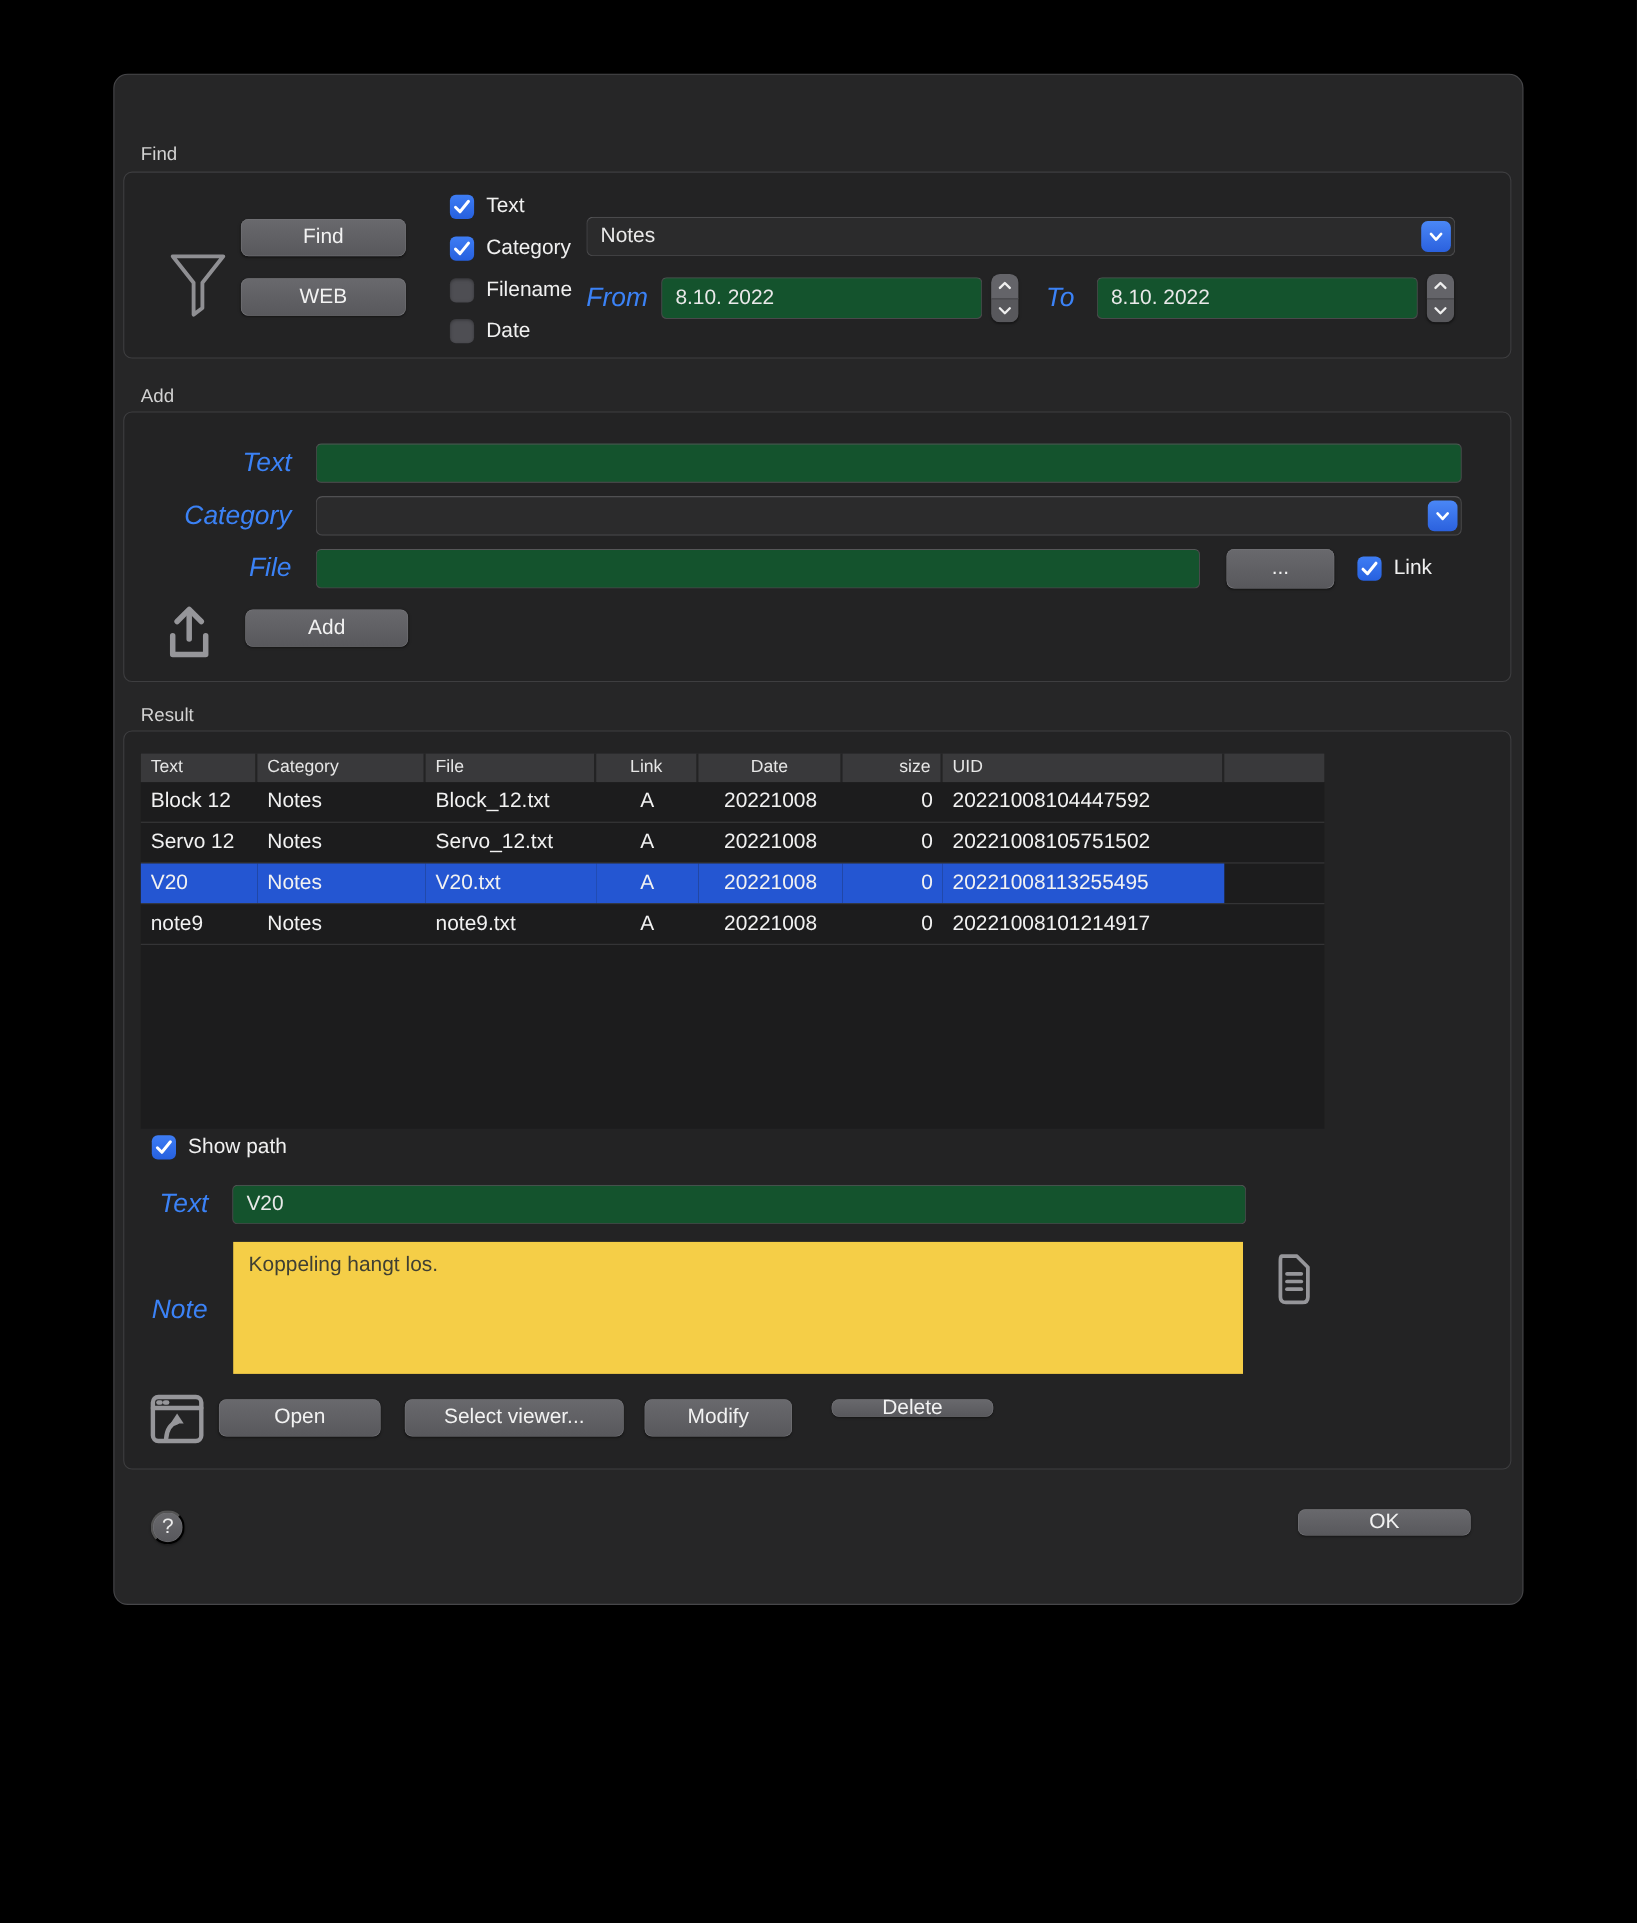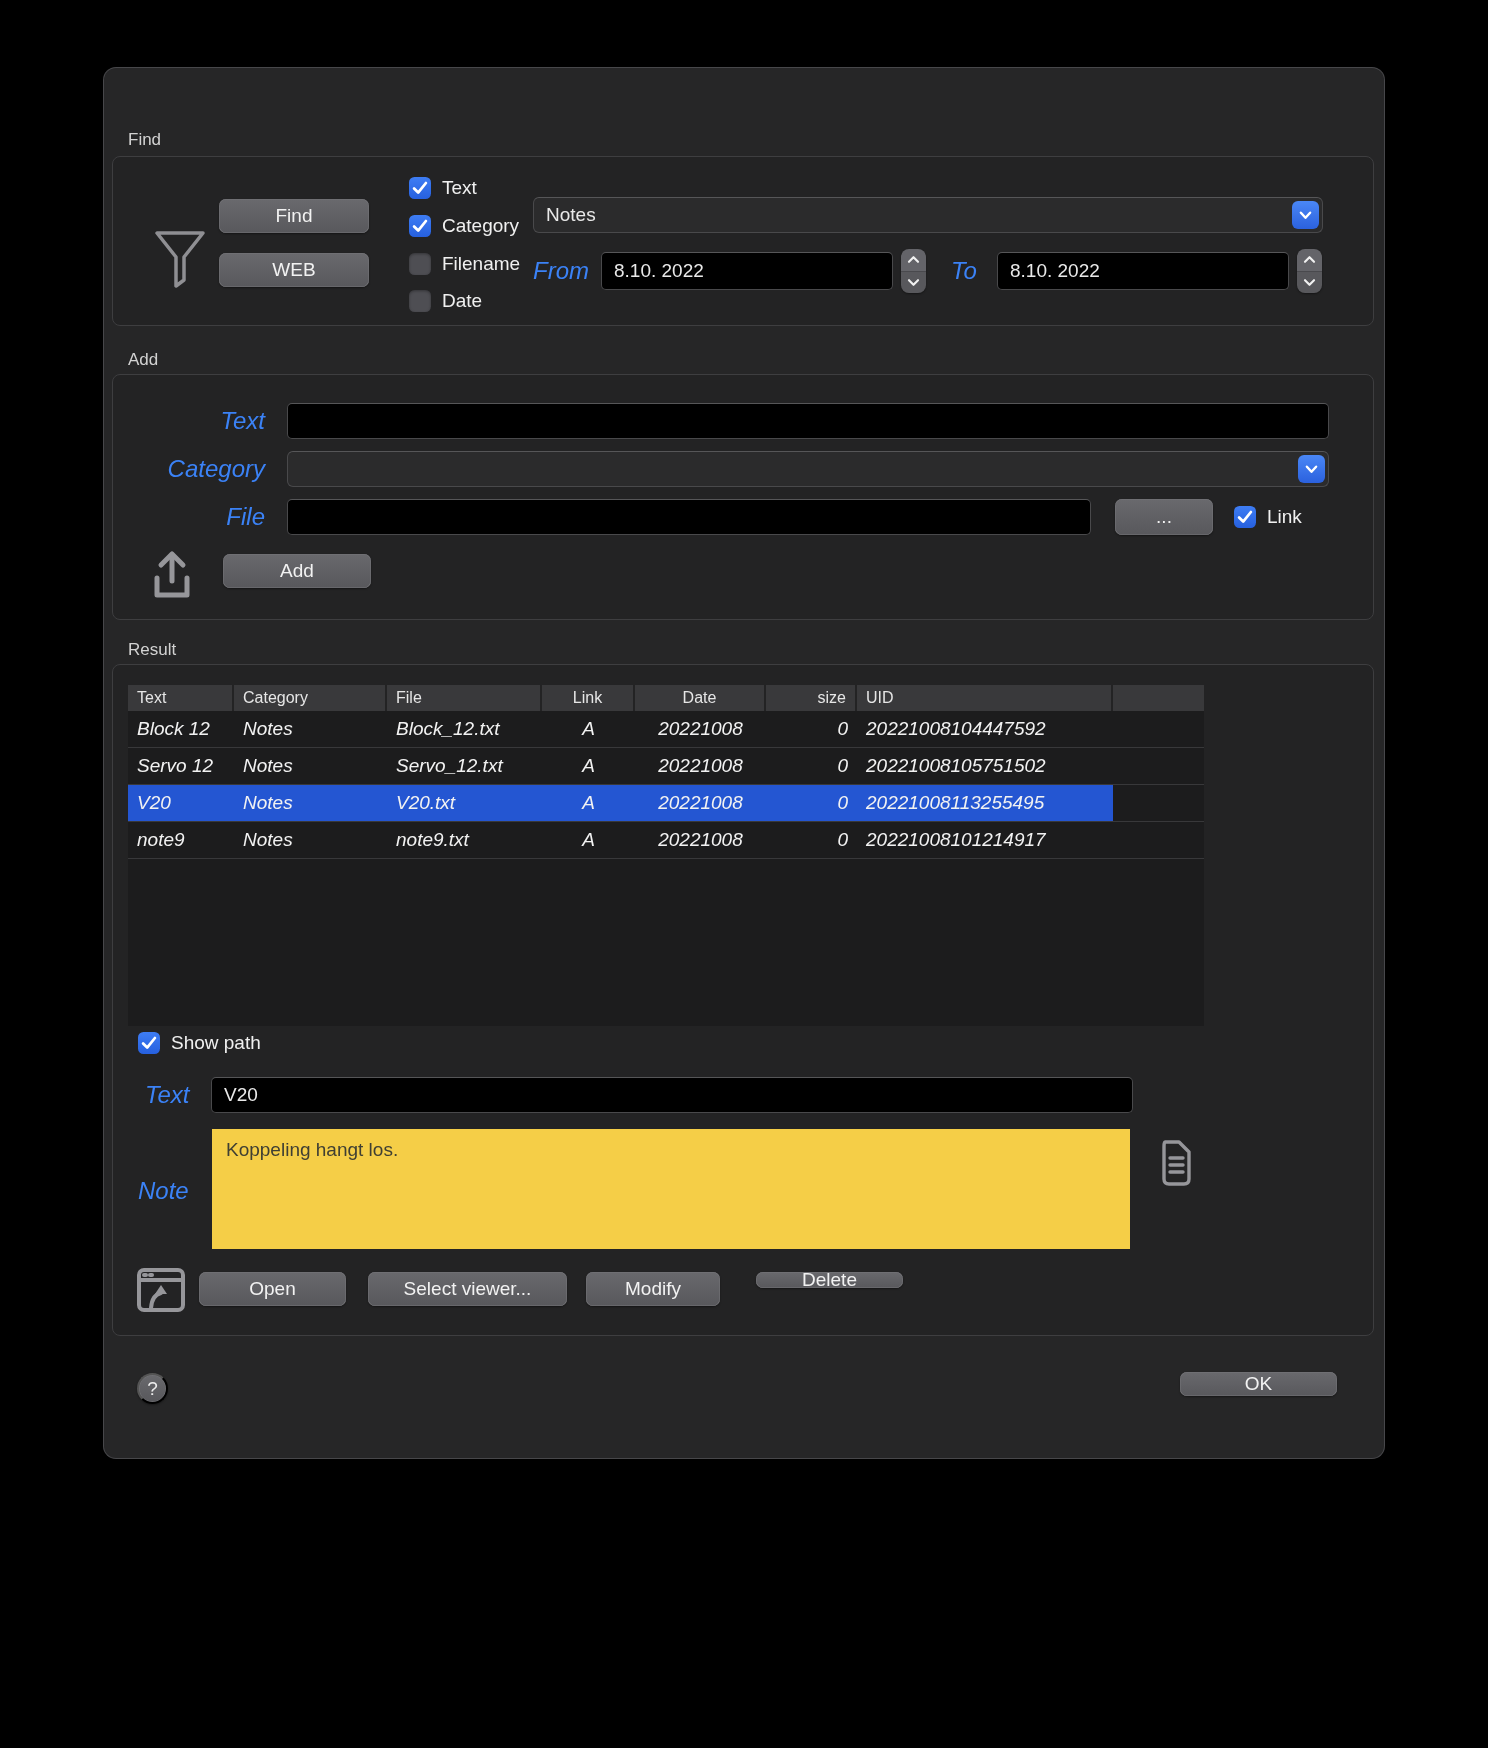--- a/index.html
+++ b/index.html
@@ -28,21 +28,21 @@
     position:absolute;left:8px;width:1262px;
     background:#232324;border:1px solid #3e3e40;border-radius:8px;box-sizing:border-box;
   }
   .btn{
     display:flex;align-items:center;justify-content:center;box-sizing:border-box;
     background:linear-gradient(#69696d,#58585c);border:none;border-radius:7px;
     color:#f2f2f2;font-size:19px;box-shadow:0 1px 2px rgba(0,0,0,.4), inset 0 0 0 .5px #77777b;
     cursor:default;
   }
   .field{
-    box-sizing:border-box;background:#000000;border:1px solid #49494b;border-top-color:#565658;
+    box-sizing:border-box;background:#14532d;border:1px solid #49494b;border-top-color:#565658;
     border-radius:5px;color:#e9e9e9;font-size:19px;padding:0 12px;outline:none;
     font-family:"Liberation Sans",sans-serif;
   }
   .combo{
     position:absolute;box-sizing:border-box;background:#2b2b2c;border:1px solid #49494b;
     border-top-color:#565658;border-radius:6px;color:#e9e9e9;font-size:19px;
     display:flex;align-items:center;padding:0 44px 0 12px;
   }
   .combo-btn{
     position:absolute;right:3px;top:50%;transform:translateY(-50%);
@@ -68,21 +68,21 @@
   .lbl.right{justify-content:flex-end;text-align:right;}
   
   .table{position:absolute;background:#1c1c1d;}
   .thead,.tr{display:grid;grid-template-columns:106px 153px 155px 93px 131px 91px 256px 91px;}
   .th{
     background:#39393b;border-right:2px solid #232324;box-sizing:border-box;
     display:flex;align-items:center;padding:0 9px;font-size:16px;color:#e6e6e6;height:26px;
   }
   .th:last-child{border-right:none;}
   .tr{height:36px;border-bottom:1px solid #38383a;font-size:19px;color:#f2f2f2;}
-  .td{display:flex;align-items:center;padding:0 9px;box-sizing:border-box;font-style:italic;}
+  .td{display:flex;align-items:center;padding:0 9px;box-sizing:border-box;}
   .c{justify-content:center;}
   .r{justify-content:flex-end;}
   .tr.selected .td:not(.blank){background:#2456d2;}
   .note-box{
     position:absolute;box-sizing:border-box;background:#f5ce47;border:none;resize:none;outline:none;
     font-family:"Liberation Sans",sans-serif;font-size:19px;color:#3f3f33;padding:10px 14px;
   }
   .help{
     position:absolute;width:31px;height:31px;border-radius:50%;
     background:linear-gradient(#69696d,#58585c);box-shadow:0 1px 2px rgba(0,0,0,.4), inset 0 0 0 .5px #77777b;

